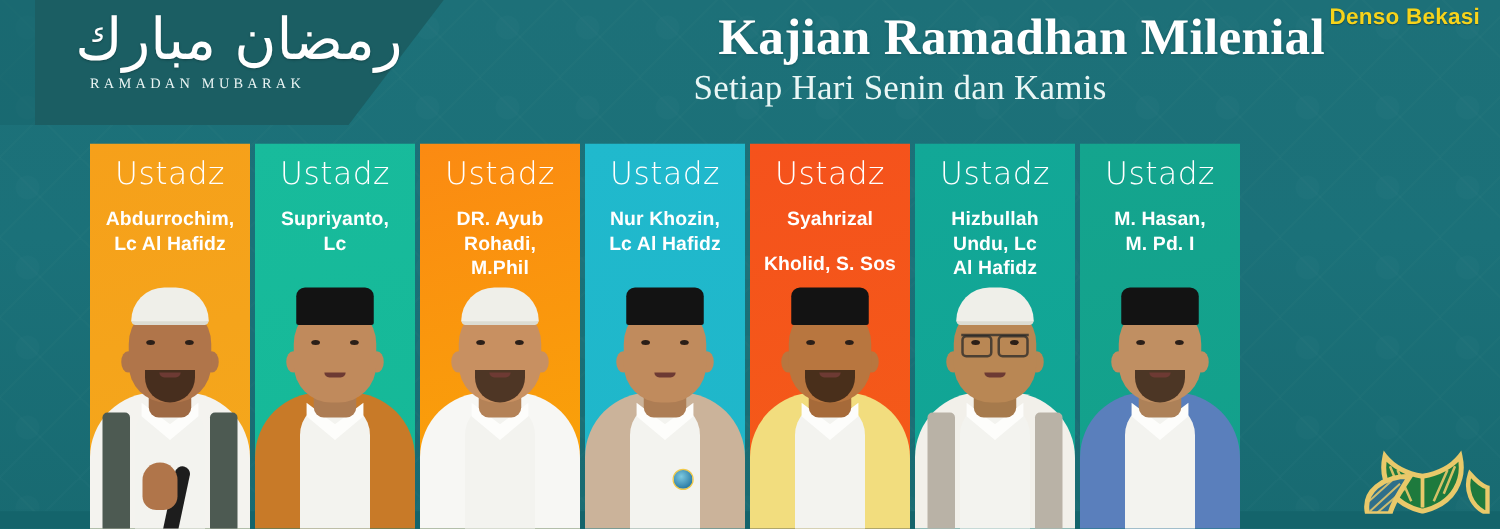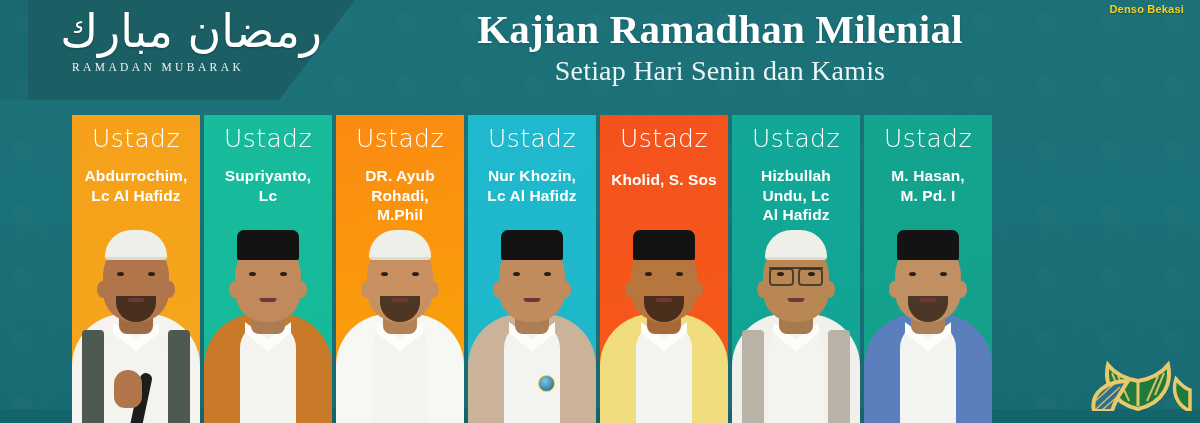--- a/index.html
+++ b/index.html
@@ -68,30 +68,31 @@
   }
 
   .title-wrap {
     position:absolute; left:380px; top:4px; width:680px; text-align:center;
   }
   .main-title {
     font-family:"Liberation Serif", serif;
     font-weight:700; font-size:41px; line-height:50px; color:#ffffff;
     letter-spacing:.2px;
     text-shadow:0 1px 3px rgba(0,0,0,.18);
+    text-align:right;
   }
   .sub-title {
     font-family:"Liberation Serif", serif;
     font-weight:400; font-size:28px; line-height:34px; color:#e9f6f5;
     letter-spacing:.2px;
   }
 
   .watermark {
     position:absolute; right:16px; top:3px;
-    font-size:11px; font-weight:700; color:#f6d31b;
+    font-size:18px; font-weight:700; color:#f6d31b;
     text-shadow:0 1px 1px rgba(0,0,0,.35);
     letter-spacing:.2px;
   }
 
   
   .cards {
     position:absolute; left:72px; top:115px;
     width:920px; height:311px;
     display:flex; gap:4px;
   }
@@ -310,20 +311,21 @@
           <div class="p-head" style="background: rgb(192, 139, 93);"></div>
           <div class="p-mouth"></div>
           <div class="p-eye-l"></div>
           <div class="p-eye-r"></div>
           <div class="p-cap cap-peci"></div>
         </div>
       </div>
       <div class="card" style="background: linear-gradient(165deg, rgb(245, 82, 28) 0%, rgb(244, 91, 24) 100%);">
         <div class="card-label">
           <div class="role">Ustadz</div>
+          <div class="person">Syahrizal</div>
           <div class="person" style="margin-top: 16px;">Kholid, S. Sos</div>
         </div>
         <div class="portrait">
           <div class="p-body" style="background: rgb(242, 221, 126);"></div>
           <div class="p-inner"></div>
           <div class="p-collar"></div>
           <div class="p-neck" style="background: rgb(184, 118, 63); filter: brightness(0.9);"></div>
           <div class="p-ear-l" style="background: rgb(184, 118, 63);"></div>
           <div class="p-ear-r" style="background: rgb(184, 118, 63);"></div>
           <div class="p-head" style="background: rgb(184, 118, 63);"></div>

